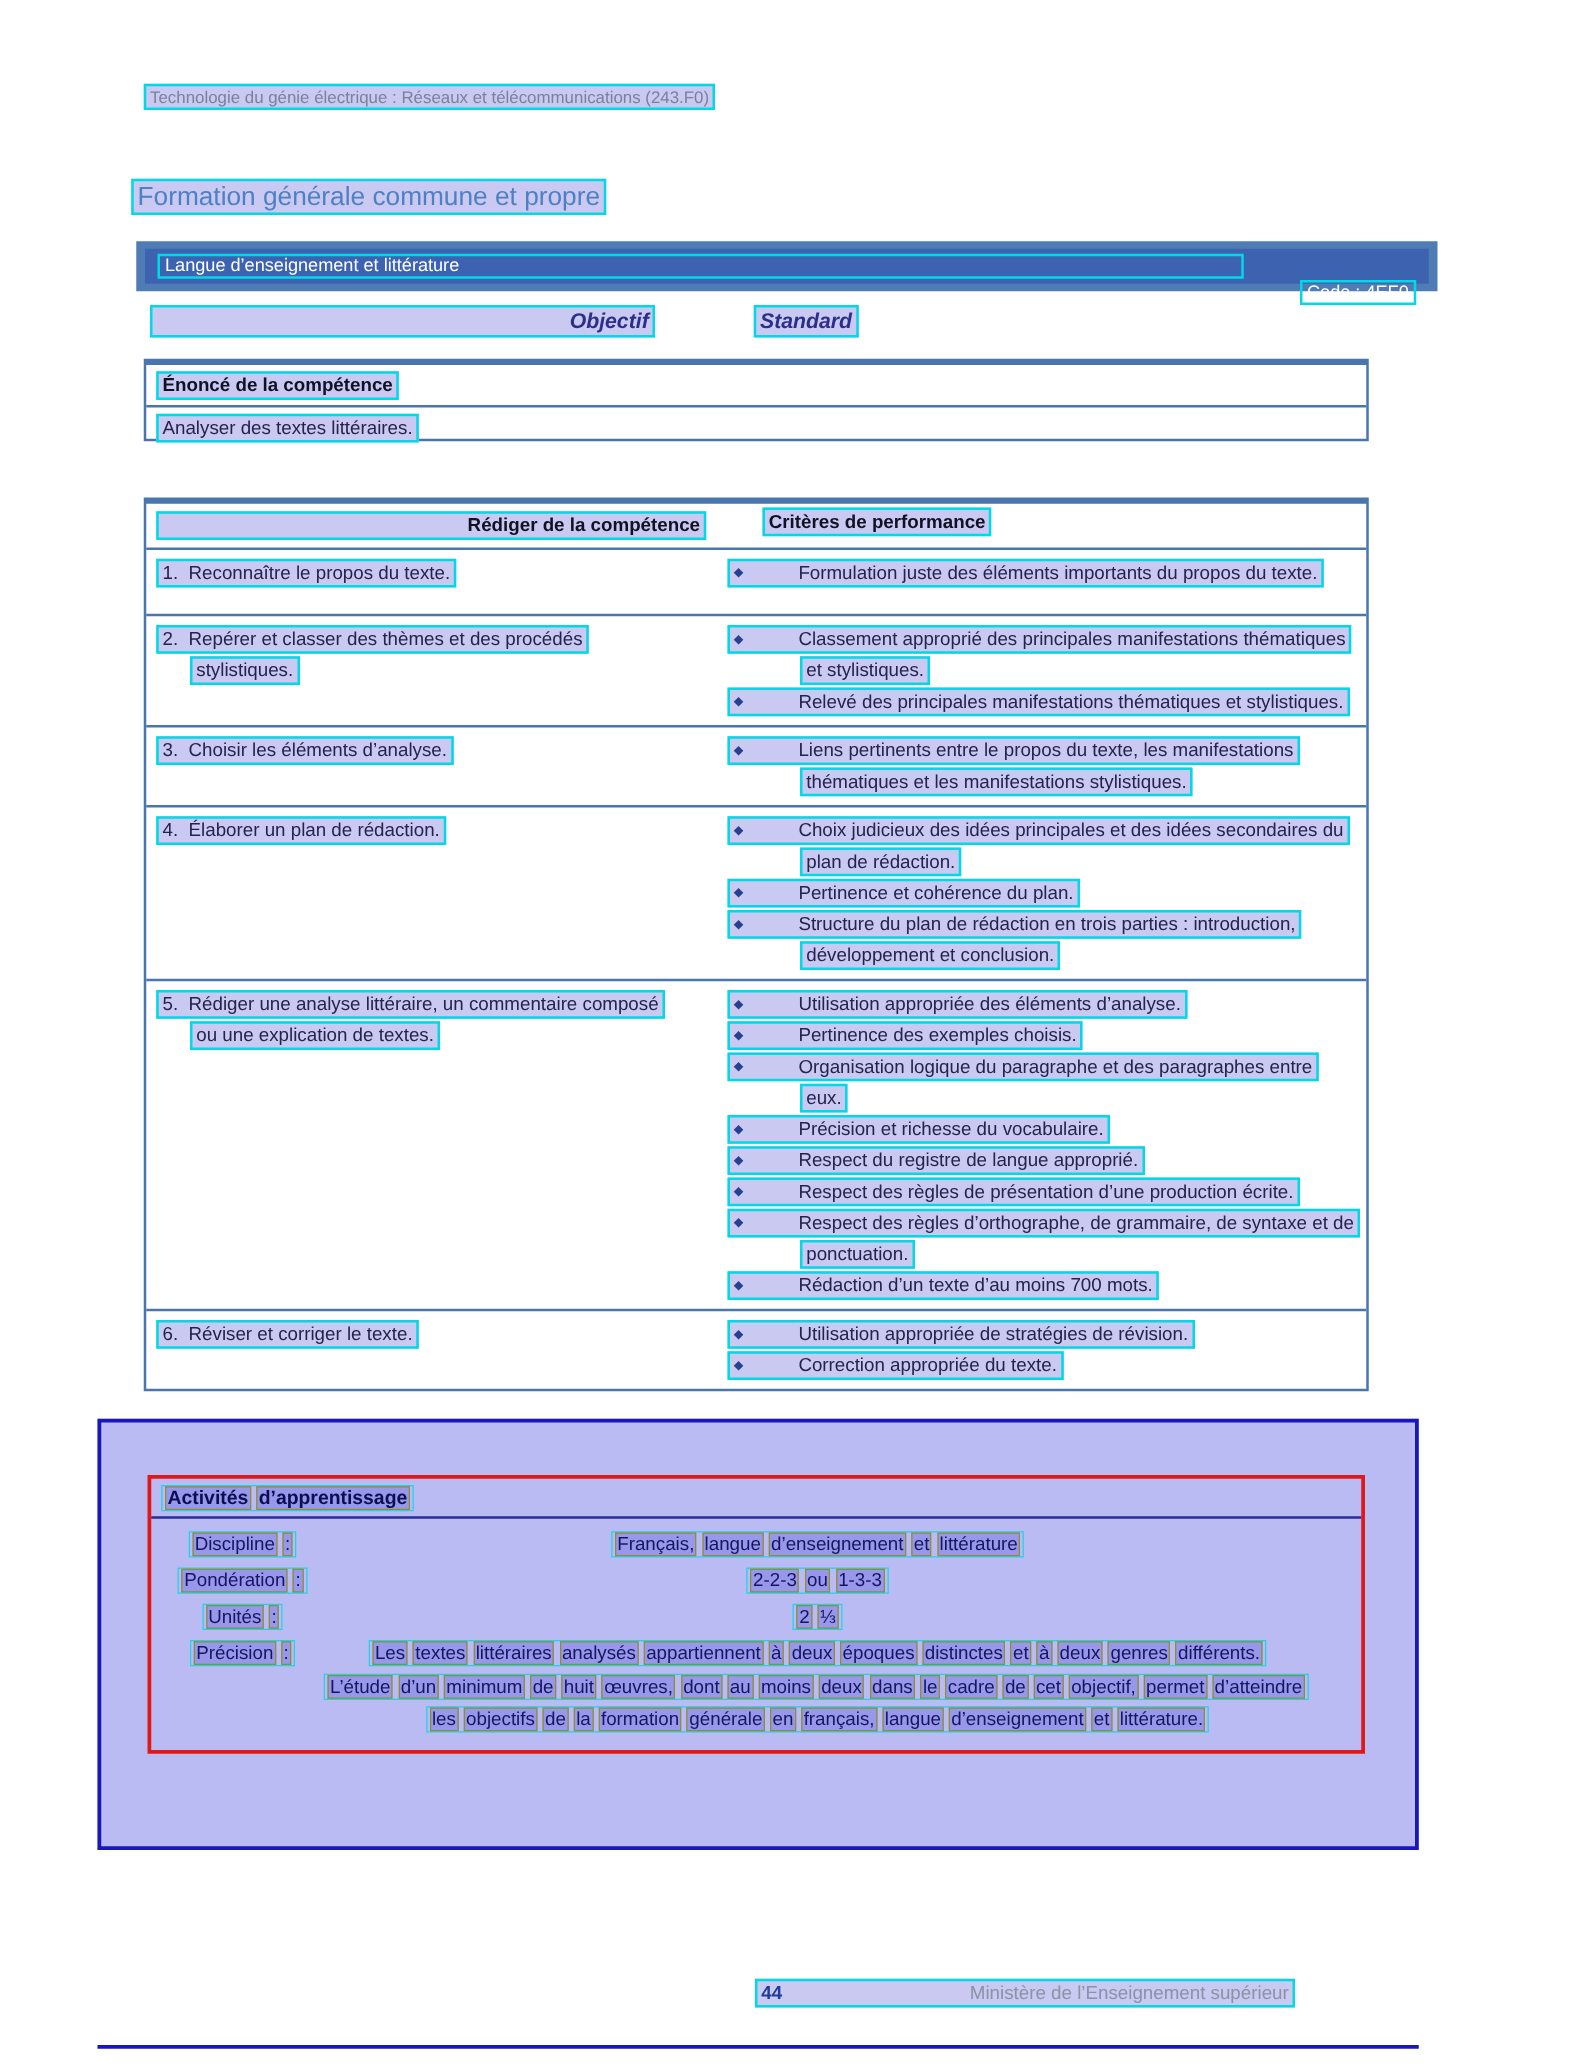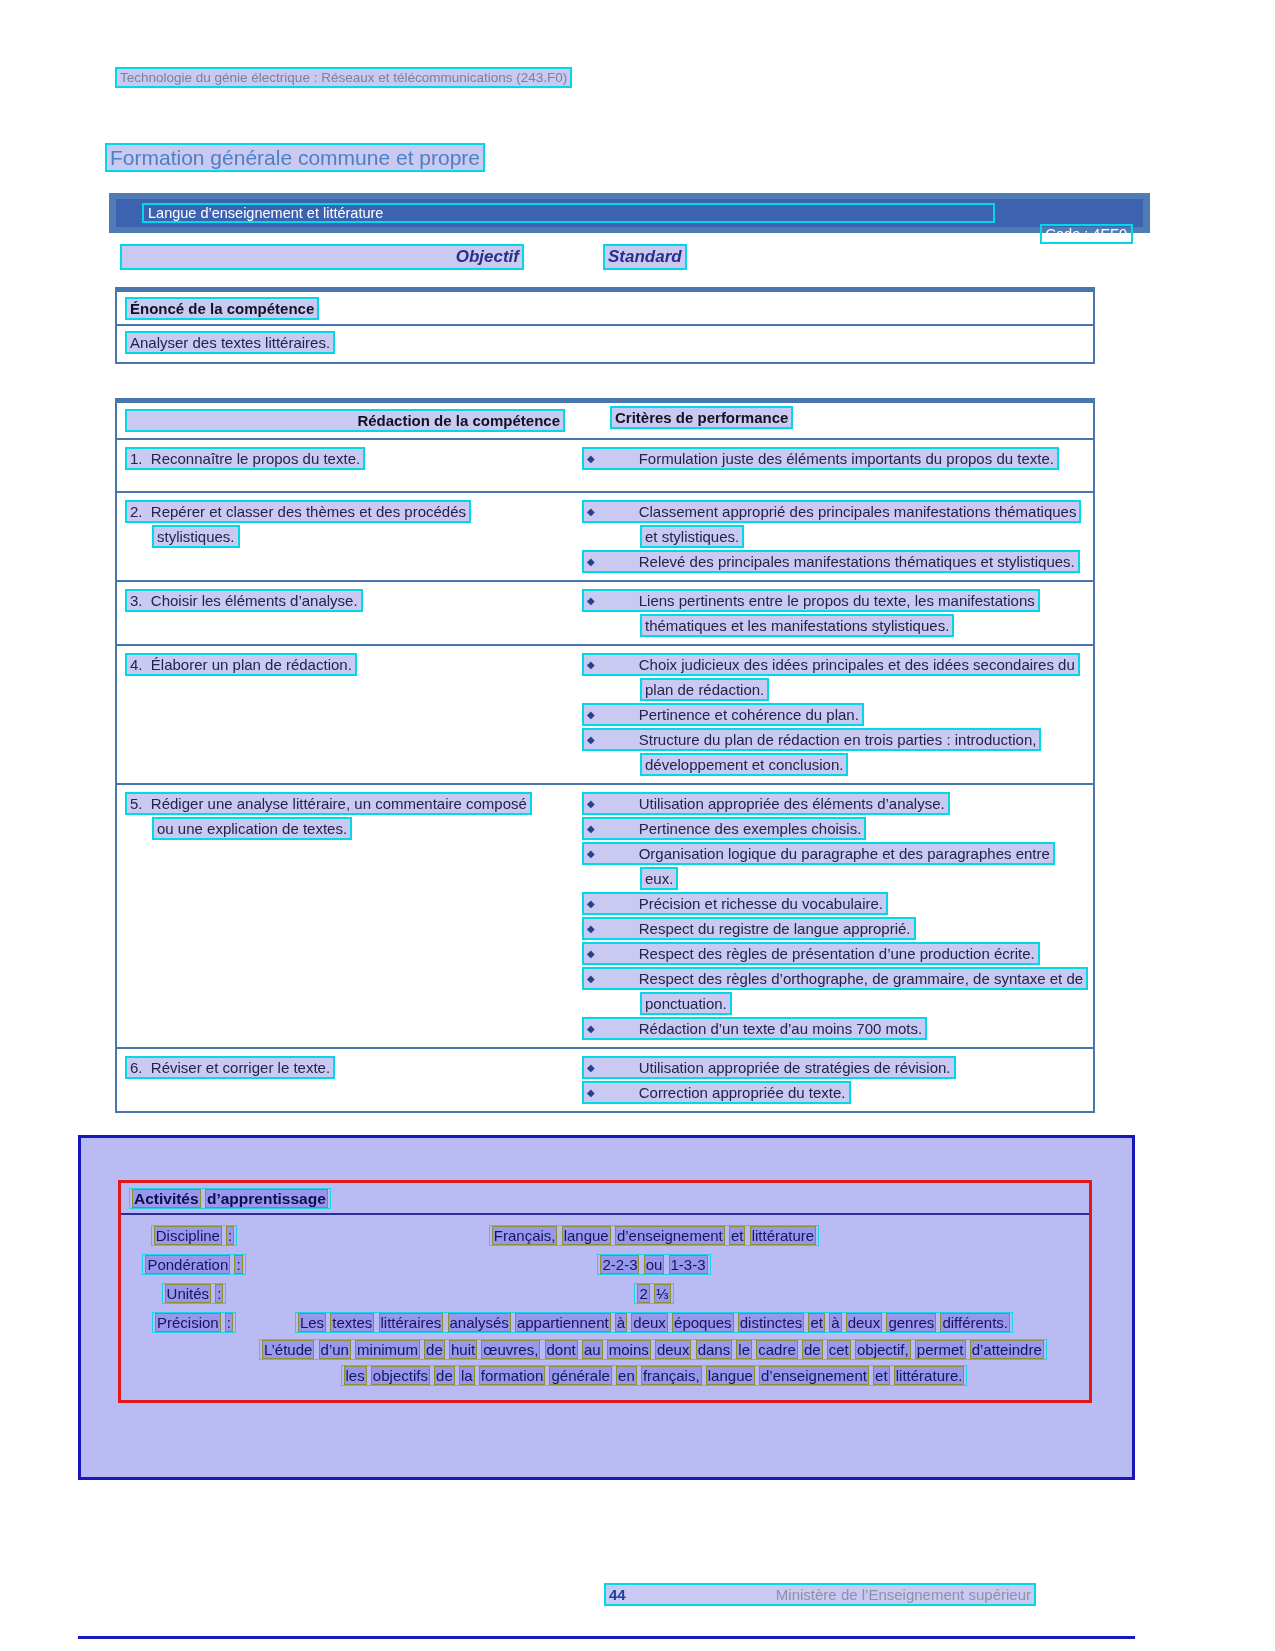--- a/index.html
+++ b/index.html
@@ -18,32 +18,32 @@
       -webkit-box-decoration-break:clone;box-decoration-break:clone;text-align:right;}
   .hl-clear{border:2px solid var(--hl-border);padding:0 4px;
       -webkit-box-decoration-break:clone;box-decoration-break:clone;}
 
   .running-header{position:absolute;left:115px;top:70px;font-size:13.5px;color:var(--muted);}
   .doc-title{position:absolute;left:105px;top:146px;font-size:21px;font-weight:normal;color:var(--title-blue);}
 
   .banner{position:absolute;left:109px;top:193px;width:1041px;height:40px;background:var(--banner-outer);}
   .banner-inner{position:absolute;left:7px;top:6px;right:7px;bottom:6px;background:var(--banner-inner);
         display:flex;align-items:center;color:#fff;font-size:14.5px;padding:0 10px;box-sizing:border-box;}
-  .banner-title{flex:1;margin-right:45px;margin-left:16px;}
+  .banner-title{flex:1;margin-right:45px;}
   .banner-code{white-space:nowrap;margin-top:41px;}
 
   .col-heads{position:absolute;left:120px;top:244px;width:975px;font-size:17px;font-weight:bold;
         font-style:italic;color:var(--navy);}
   .objectif-box{display:inline-block;width:394px;}
   .standard-box{position:absolute;left:483px;top:0;}
 
   .enonce-table{position:absolute;left:115px;top:287px;width:980px;box-sizing:border-box;
         border:2px solid var(--tbl);border-top:5px solid var(--tbl);}
   .enonce-head{padding:8px 0 7px 8px;border-bottom:2px solid var(--tbl);font-weight:bold;color:var(--head-text);}
-  .enonce-body{padding:8px 0 11px 8px;}
+  .enonce-body{padding:8px 0 0 8px;}
 
   .comp-table{position:absolute;left:115px;top:398px;width:980px;box-sizing:border-box;
         border:2px solid var(--tbl);border-top:5px solid var(--tbl);}
   .t-head{display:flex;padding:6px 0;font-weight:bold;color:var(--head-text);}
   .t-head .lh{width:465px;padding-left:8px;box-sizing:border-box;}
   .t-head .rh{flex:1;padding-left:28px;}
   .lh-box{display:inline-block;width:430px;}
   .t-row{display:flex;border-top:2px solid var(--tbl);line-height:25px;}
   .cell-el{width:465px;padding:6px 0 20px 8px;box-sizing:border-box;}
   .el-line{padding-left:27px;text-indent:-27px;max-width:392px;}
@@ -104,21 +104,21 @@
       <span class="hl">Énoncé de la compétence</span>
     </div>
     <div class="enonce-body">
       <span class="hl">Analyser des textes littéraires.</span>
     </div>
   </div>
 
   <div class="comp-table">
     <div class="t-head">
       <div class="lh">
-        <span class="lh-box hl">Rédaction de la compétence</span>
+        <span class="lh-box hl">Rédiger de la compétence</span>
       </div>
       <div class="rh">
         <span class="hl">Critères de performance</span>
       </div>
     </div>
     <div id="comp-rows">
         <div class="t-row">
           <div class="cell-el">
             <div class="el-line"><span class="hl">1.&nbsp;&nbsp;Reconnaître le propos du texte.</span></div>
           </div>

